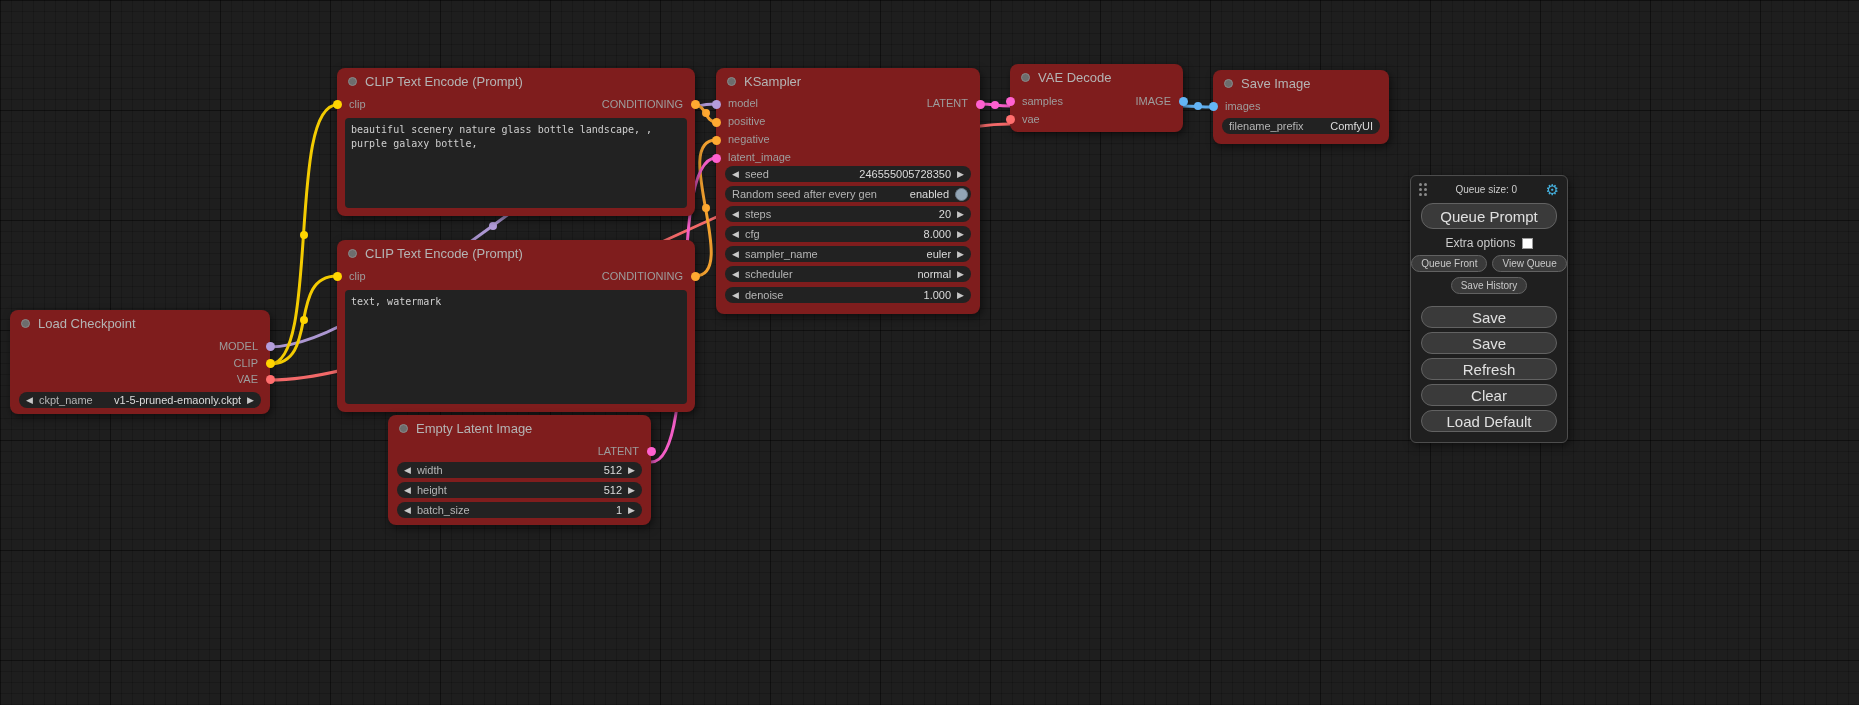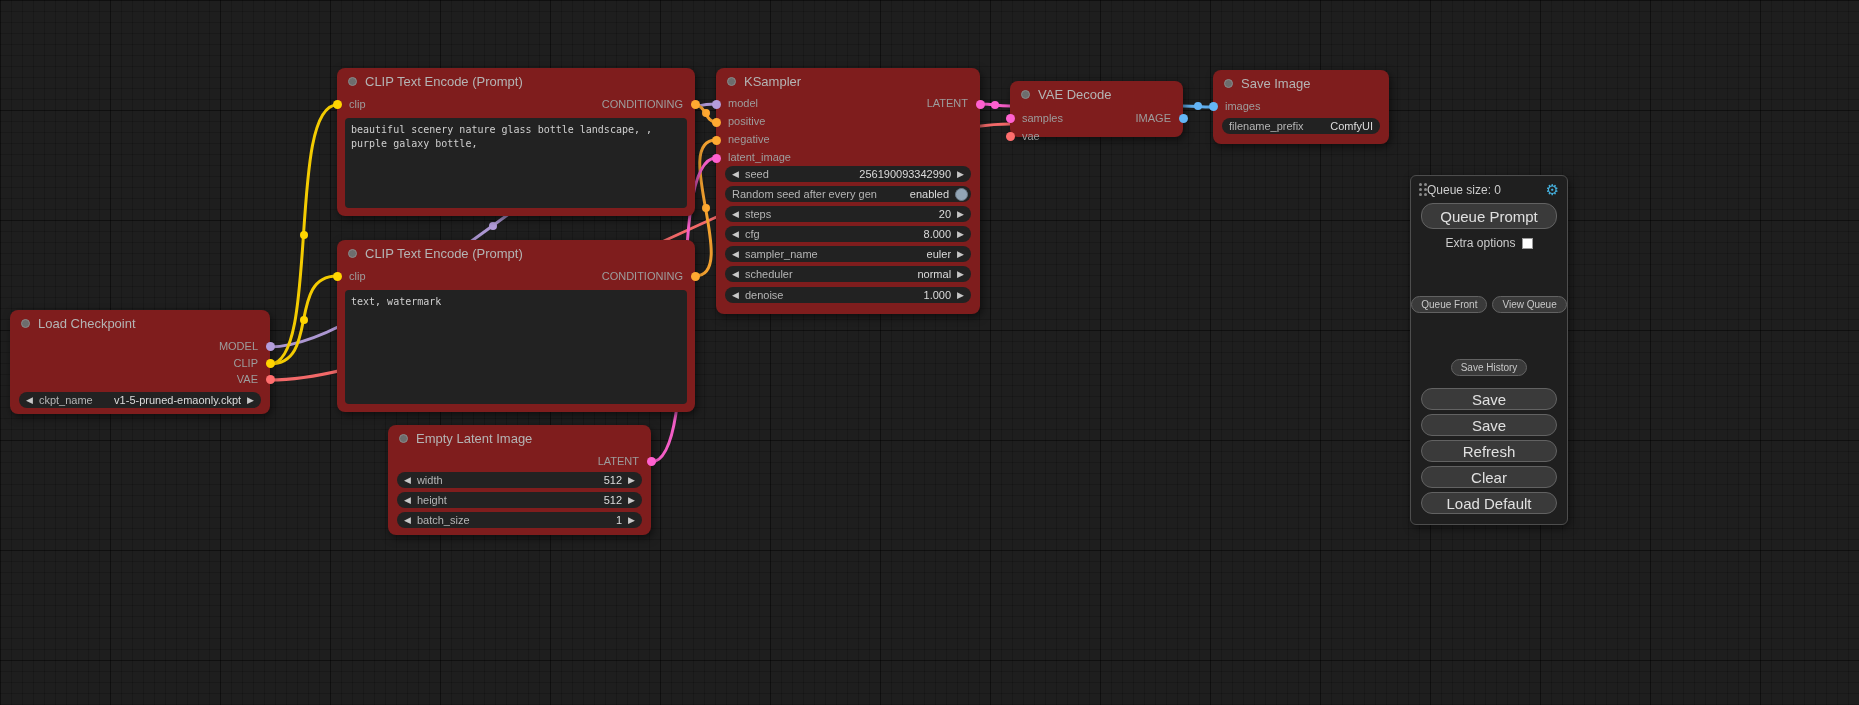--- a/index.html
+++ b/index.html
@@ -47,37 +47,36 @@
   }
   
   .qpanel {
     position:absolute; left:1410px; top:175px; width:158px; z-index:3;
     background:#1f1f1f; border:1px solid #4d4d4d; border-radius:6px;
     box-shadow:2px 3px 9px rgba(0,0,0,.5); padding-bottom:10px; box-sizing:border-box;
   }
   .qheader { display:flex; align-items:center; padding:6px 8px 2px; }
   .drag { display:inline-grid; grid-template-columns:3px 3px; grid-auto-rows:3px; gap:2px; cursor:grab; }
   .drag i { width:3px; height:3px; border-radius:50%; background:#8a8a8a; }
-  .qsize { flex:1; font-size:12px; color:#cccccc; }
+  .qsize { flex:1; text-align:center; font-size:10px; color:#cccccc; }
   .gear { color:#45b0dd; font-size:15px; cursor:pointer; line-height:1; }
   .qbig {
     display:block; width:calc(100% - 20px); margin:4px 10px 0; height:22px;
     background:#3a3a3a; border:1px solid #626262; border-radius:12px;
     color:#e0e0e0; font-size:15px; font-family:"Liberation Sans", sans-serif;
     cursor:pointer; padding:0;
   }
   .qprompt { height:26px; }
   .extra { display:flex; align-items:center; justify-content:center; gap:6px; margin-top:7px; font-size:12px; color:#cccccc; }
   .cbox { width:11px; height:11px; background:#ffffff; border:1px solid #9a9a9a; box-sizing:border-box; cursor:pointer; }
   .pillrow { display:flex; justify-content:center; gap:5px; margin-top:5px; }
   .pill {
     background:#3a3a3a; border:1px solid #626262; border-radius:10px;
     color:#c8c8c8; font-size:10px; padding:2px 9px; cursor:pointer;
     font-family:"Liberation Sans", sans-serif;
-    margin-top:41px;
   }
   .gap { height:8px; }
 </style>
 </head>
 <body>
 
 <svg id="wires" width="1859" height="705">
   <g fill="none" stroke-width="3" stroke-linecap="round" opacity="0.95">
     <path d="M 270 347 C 382 347, 604 104, 716 104" stroke="#B39DDB"></path>
     <path d="M 270 364 C 320 364, 287 105, 337 105" stroke="#FFD500"></path>
@@ -148,21 +147,21 @@
   </div>
   <div class="row" style="top:30px">
     <span class="lab-in">clip</span>
     <span class="lab-out">CONDITIONING</span>
   </div>
   <span class="port pin" style="top:32px;background:#FFD500"></span>
   <span class="port pout" style="top:32px;background:#FFA931"></span>
   <textarea class="prompt" style="top: 50px; height: 114px;">text, watermark</textarea>
 </div>
 
-<div class="node" style="left:388px;top:425px;width:263px;height:110px">
+<div class="node" style="left:388px;top:415px;width:263px;height:110px">
   <div class="ntitle">
     <span class="tdot"></span>
     <span>Empty Latent Image</span>
   </div>
   <div class="row" style="top:30px">
       <span class="lab-out">LATENT</span>
     </div>
   <span class="port pout" style="top:32px;background:#FF61D0"></span>
   <div class="widget" style="top:47px">
     <span class="arrow">◀</span>
@@ -203,21 +202,21 @@
       <span class="lab-in">latent_image</span>
     </div>
   <span class="port pin" style="top:32px;background:#B39DDB"></span>
   <span class="port pin" style="top:50px;background:#FFA931"></span>
   <span class="port pin" style="top:68px;background:#FFA931"></span>
   <span class="port pin" style="top:86px;background:#FF61D0"></span>
   <span class="port pout" style="top:32px;background:#FF61D0"></span>
   <div class="widget" style="top:98px">
     <span class="arrow">◀</span>
     <span class="wlabel">seed</span>
-    <span class="wvalue">256190093342990</span>
+    <span class="wvalue">246555005728350</span>
     <span class="arrow">▶</span>
   </div>
   <div class="widget" style="top:118px">
     <span class="wlabel">Random seed after every gen</span>
     <span class="wvalue">enabled</span>
     <span class="knob"></span>
   </div>
   <div class="widget" style="top:138px">
     <span class="arrow">◀</span>
     <span class="wlabel">steps</span>
@@ -243,21 +242,21 @@
     <span class="arrow">▶</span>
   </div>
   <div class="widget" style="top:219px">
     <span class="arrow">◀</span>
     <span class="wlabel">denoise</span>
     <span class="wvalue">1.000</span>
     <span class="arrow">▶</span>
   </div>
 </div>
 
-<div class="node" style="left:1010px;top:81px;width:173px;height:56px">
+<div class="node" style="left:1010px;top:64px;width:173px;height:68px">
   <div class="ntitle">
     <span class="tdot"></span>
     <span>VAE Decode</span>
   </div>
   <div class="row" style="top:31px">
     <span class="lab-in">samples</span>
     <span class="lab-out">IMAGE</span>
   </div>
   <div class="row" style="top:49px">
       <span class="lab-in">vae</span>

